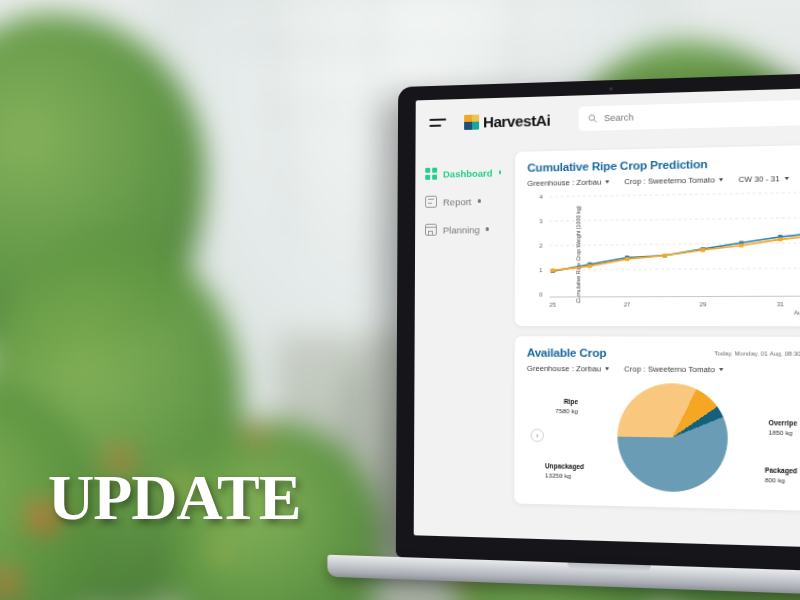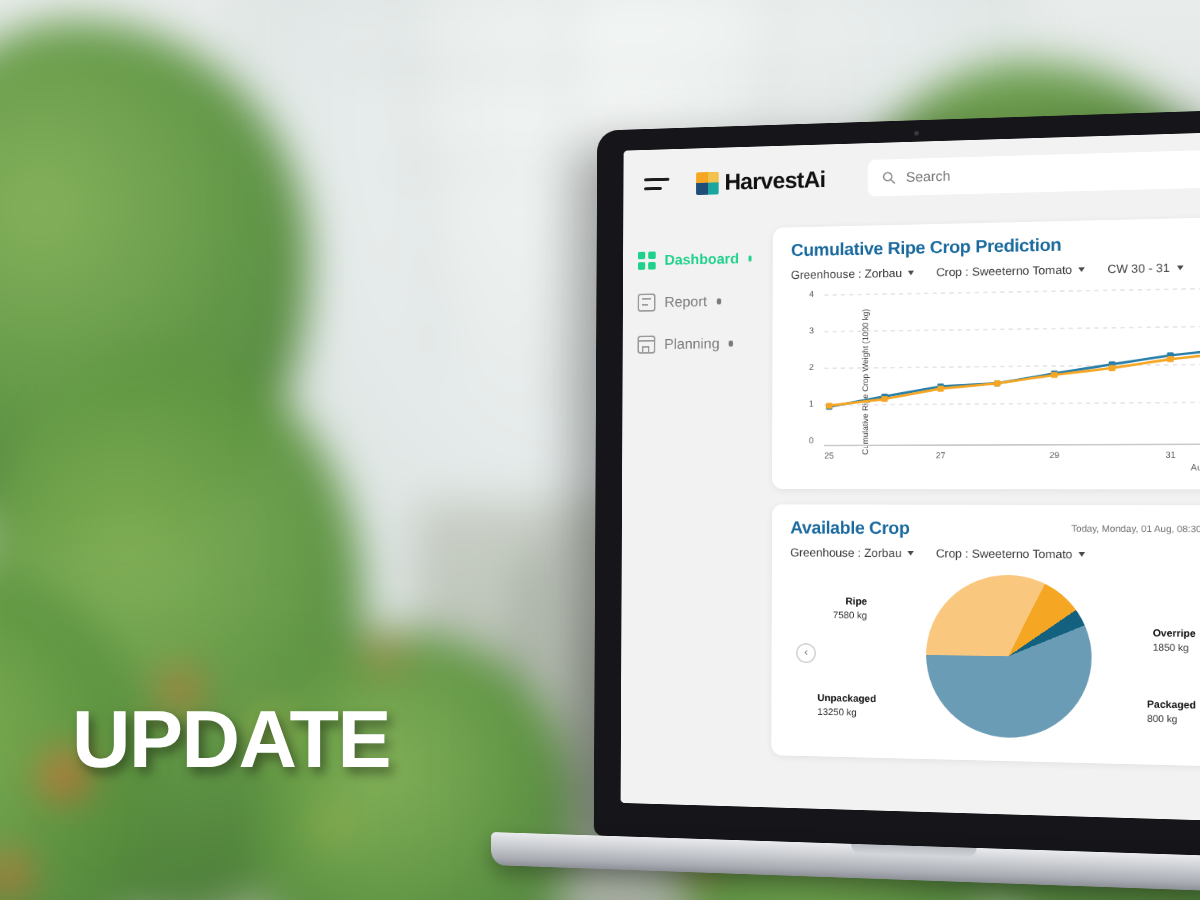--- a/index.html
+++ b/index.html
@@ -40,26 +40,26 @@
     background: linear-gradient(to bottom, #c9cfc6 0%, #b3bbae 50%, #9aa394 100%);
   }
   .rail {
     position: absolute; width: 8px; background: #8b948a;
   }
 
   
   .update-text {
     position: absolute;
     left: 48px; top: 466px;
-    font-size: 54px;
+    font-size: 64px;
     font-weight: bold;
     letter-spacing: -1px;
     color: #ffffff;
     text-shadow: 3px 4px 7px rgba(0,0,0,0.42);
-    font-family: Liberation Sans, sans-serif;
+    font-family: Liberation Serif, serif;
     line-height: 1;
     user-select: none;
   }
 
   
   .laptop {
     position: absolute;
     left: 397px; top: 86px;
     width: 420px; height: 470px;
     transform: perspective(1400px) rotateY(-11deg) rotateX(1.5deg);

